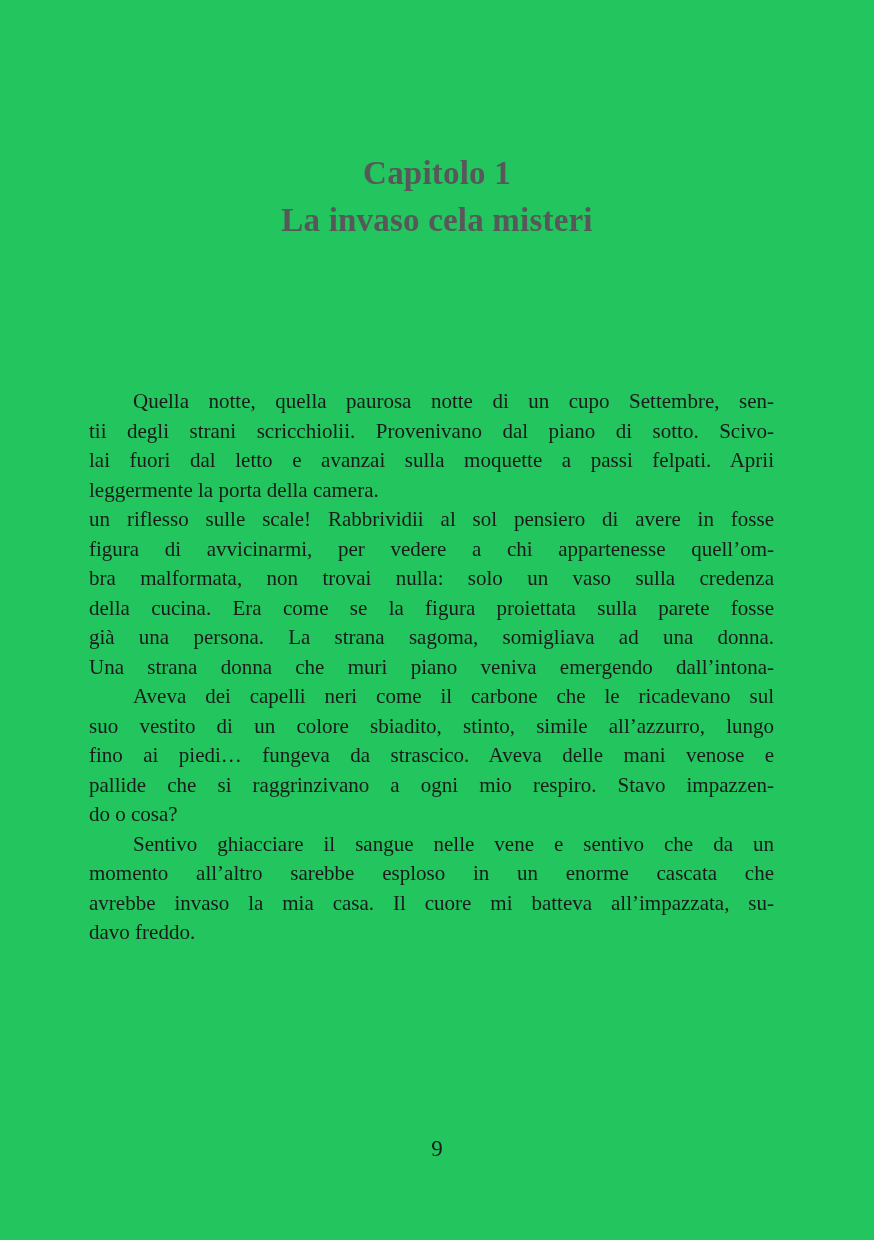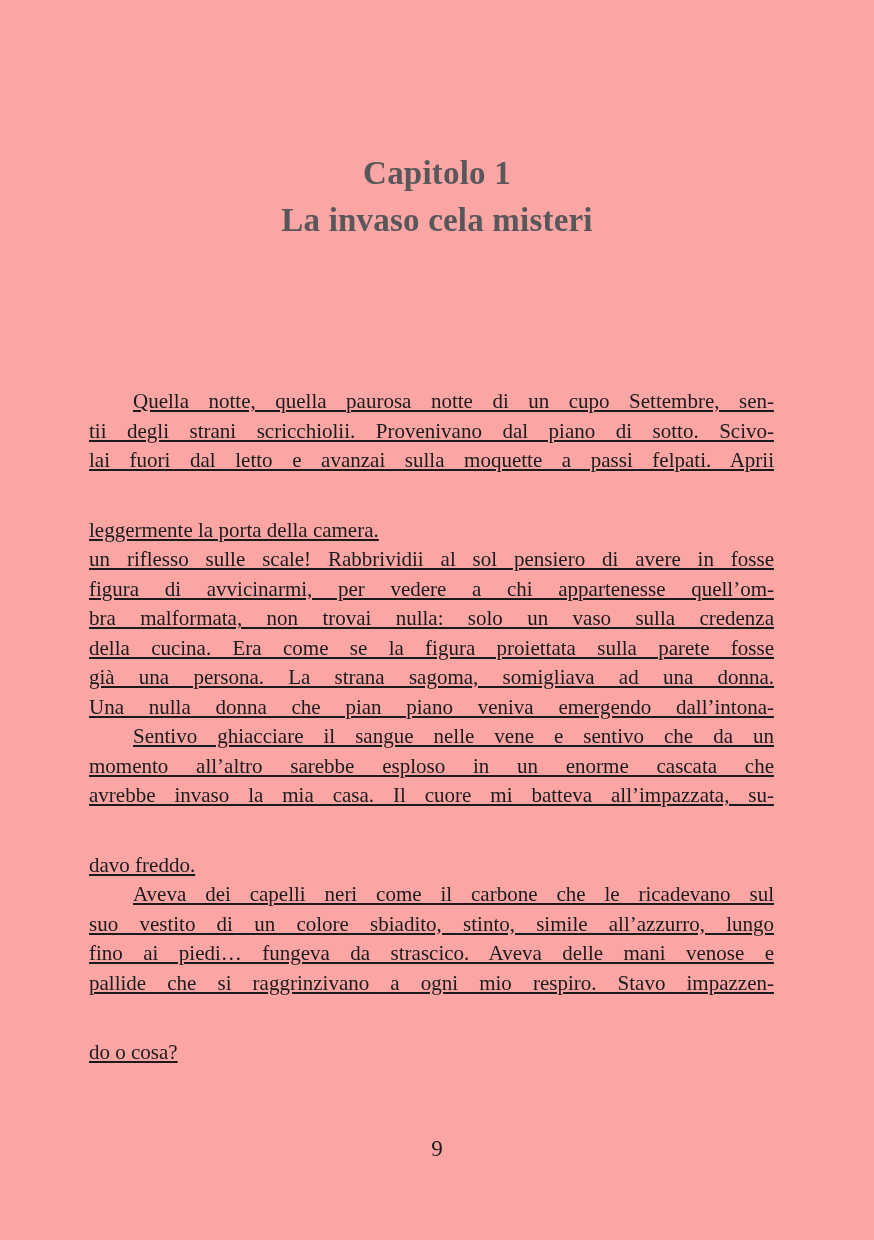--- a/index.html
+++ b/index.html
@@ -4,21 +4,21 @@
 <style>
   html, body {
     margin: 0;
     padding: 0;
     background: #ffffff;
   }
   .page {
     position: relative;
     width: 874px;
     height: 1240px;
-    background: #fca5a5;
+    background: #22c55e;
     overflow: hidden;
     font-family: "Liberation Serif", "DejaVu Serif", serif;
   }
   .chapter-heading {
     position: absolute;
     top: 150px;
     left: 0;
     right: 0;
     text-align: center;
     font-weight: 700;
@@ -34,27 +34,25 @@
     width: 685px;
     font-size: 21px;
     line-height: 29.5px;
     color: #1b1b1b;
   }
   .para { margin: 0; }
   .line {
     text-align: justify;
     text-align-last: justify;
     overflow: hidden;
-    text-decoration: underline;
   }
   .line.first { padding-left: 44px; }
   .line.last {
     text-align: left;
     text-align-last: left;
-    margin-top: 40px;
   }
   .page-number {
     position: absolute;
     top: 1136px;
     left: 0;
     right: 0;
     text-align: center;
     font-size: 23px;
     color: #1b1b1b;
   }
@@ -75,32 +73,32 @@
         <div class="line">tii degli strani scricchiolii. Provenivano dal piano di sotto. Scivo-</div>
         <div class="line">lai fuori dal letto e avanzai sulla moquette a passi felpati. Aprii</div>
         <div class="line last">leggermente la porta della camera.</div>
       </div>
       <div class="para">
         <div class="line">un riflesso sulle scale! Rabbrividii al sol pensiero di avere in fosse</div>
         <div class="line">figura di avvicinarmi, per vedere a chi appartenesse quell’om-</div>
         <div class="line">bra malformata, non trovai nulla: solo un vaso sulla credenza</div>
         <div class="line">della cucina. Era come se la figura proiettata sulla parete fosse</div>
         <div class="line">già una persona. La strana sagoma, somigliava ad una donna.</div>
-        <div class="line">Una nulla donna che pian piano veniva emergendo dall’intona-</div>
-      </div>
-      <div class="para">
-        <div class="line first">Sentivo ghiacciare il sangue nelle vene e sentivo che da un</div>
-        <div class="line">momento all’altro sarebbe esploso in un enorme cascata che</div>
-        <div class="line">avrebbe invaso la mia casa. Il cuore mi batteva all’impazzata, su-</div>
-        <div class="line last">davo freddo.</div>
+        <div class="line">Una strana donna che muri piano veniva emergendo dall’intona-</div>
       </div>
       <div class="para">
         <div class="line first">Aveva dei capelli neri come il carbone che le ricadevano sul</div>
         <div class="line">suo vestito di un colore sbiadito, stinto, simile all’azzurro, lungo</div>
         <div class="line">fino ai piedi… fungeva da strascico. Aveva delle mani venose e</div>
         <div class="line">pallide che si raggrinzivano a ogni mio respiro. Stavo impazzen-</div>
         <div class="line last">do o cosa?</div>
       </div>
+      <div class="para">
+        <div class="line first">Sentivo ghiacciare il sangue nelle vene e sentivo che da un</div>
+        <div class="line">momento all’altro sarebbe esploso in un enorme cascata che</div>
+        <div class="line">avrebbe invaso la mia casa. Il cuore mi batteva all’impazzata, su-</div>
+        <div class="line last">davo freddo.</div>
+      </div>
     </div>
 
   <div class="page-number">9</div>
 
 </div>
 
 </body></html>

